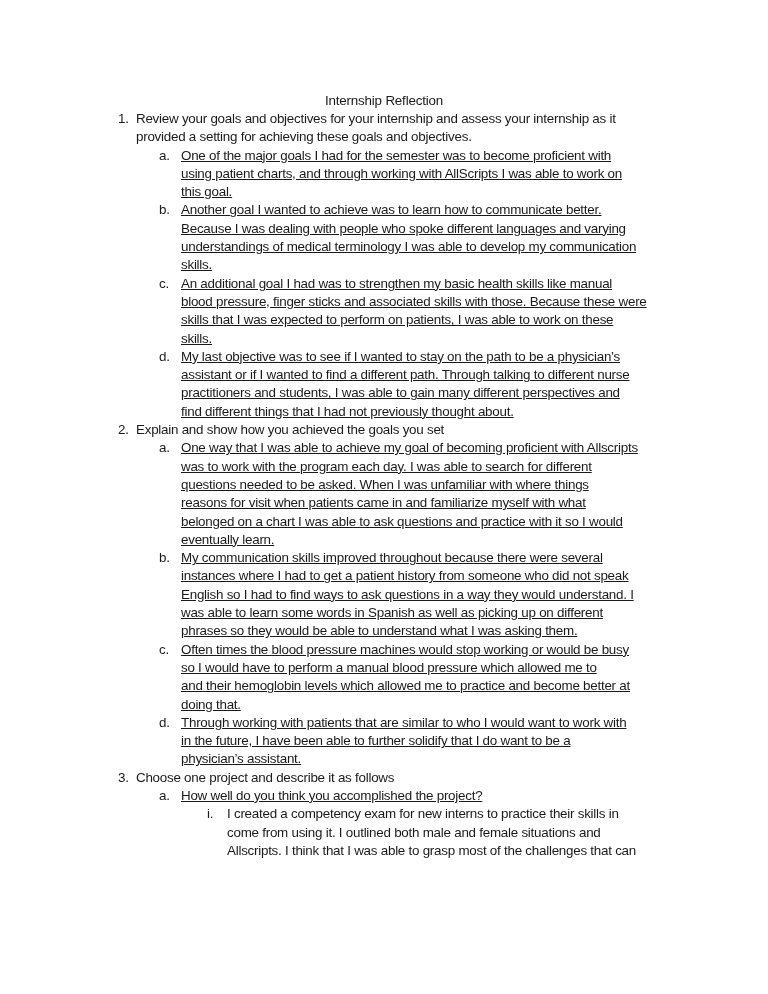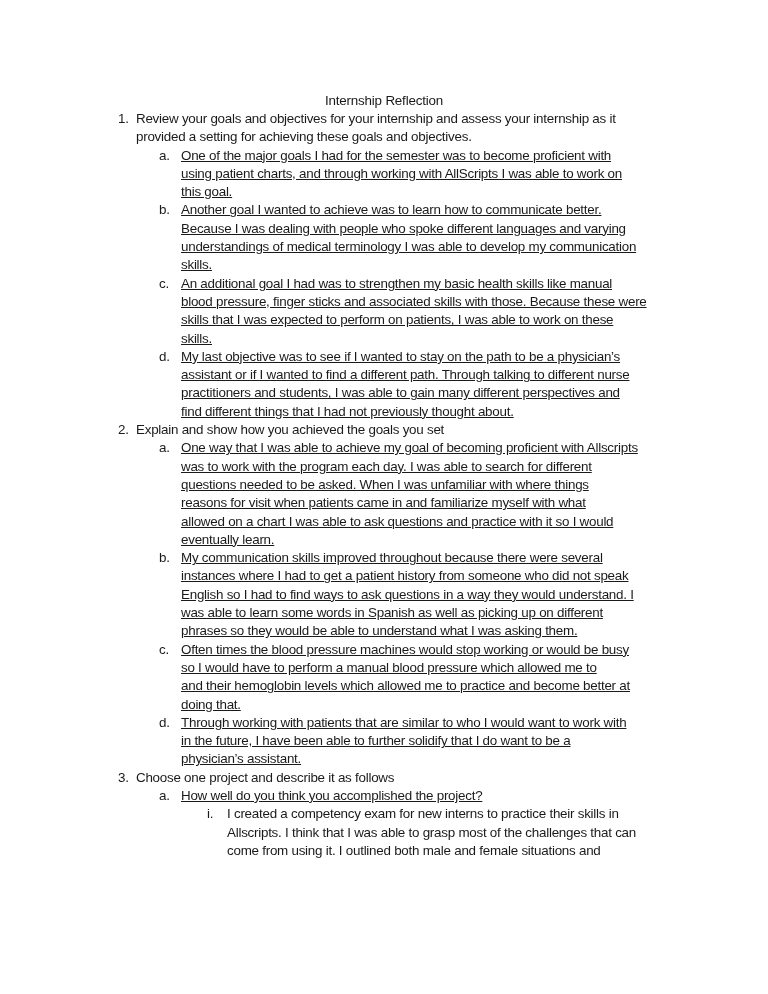--- a/index.html
+++ b/index.html
@@ -118,21 +118,21 @@
         <span class="line">Explain and show how you achieved the goals you set</span>
       </div>
     </div>
     <div class="item lvl2">
       <span class="marker">a.</span>
       <div class="text">
         <span class="line">One way that I was able to achieve my goal of becoming proficient with Allscripts</span>
         <span class="line">was to work with the program each day. I was able to search for different</span>
         <span class="line">questions needed to be asked. When I was unfamiliar with where things</span>
         <span class="line">reasons for visit when patients came in and familiarize myself with what</span>
-        <span class="line">allowed on a chart I was able to ask questions and practice with it so I would</span>
+        <span class="line">belonged on a chart I was able to ask questions and practice with it so I would</span>
         <span class="line">eventually learn.</span>
       </div>
     </div>
     <div class="item lvl2">
       <span class="marker">b.</span>
       <div class="text">
         <span class="line">My communication skills improved throughout because there were several</span>
         <span class="line">instances where I had to get a patient history from someone who did not speak</span>
         <span class="line">English so I had to find ways to ask questions in a way they would understand. I</span>
         <span class="line">was able to learn some words in Spanish as well as picking up on different</span>
@@ -166,19 +166,19 @@
     <div class="item lvl2">
       <span class="marker">a.</span>
       <div class="text">
         <span class="line">How well do you think you accomplished the project?</span>
       </div>
     </div>
     <div class="item lvl3">
       <span class="marker">i.</span>
       <div class="text">
         <span class="line">I created a competency exam for new interns to practice their skills in</span>
+        <span class="line">come from using it. I outlined both male and female situations and</span>
         <span class="line">Allscripts. I think that I was able to grasp most of the challenges that can</span>
-        <span class="line">come from using it. I outlined both male and female situations and</span>
       </div>
     </div>
 
   </div>
 </div>
 
 </body></html>

